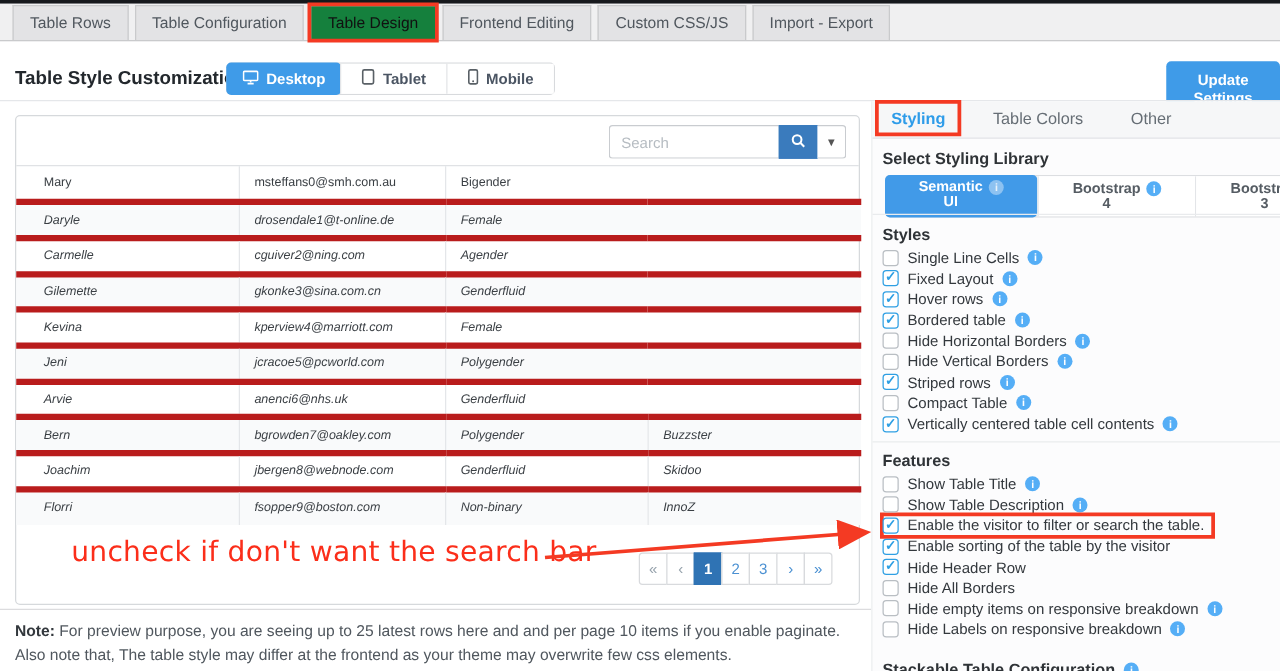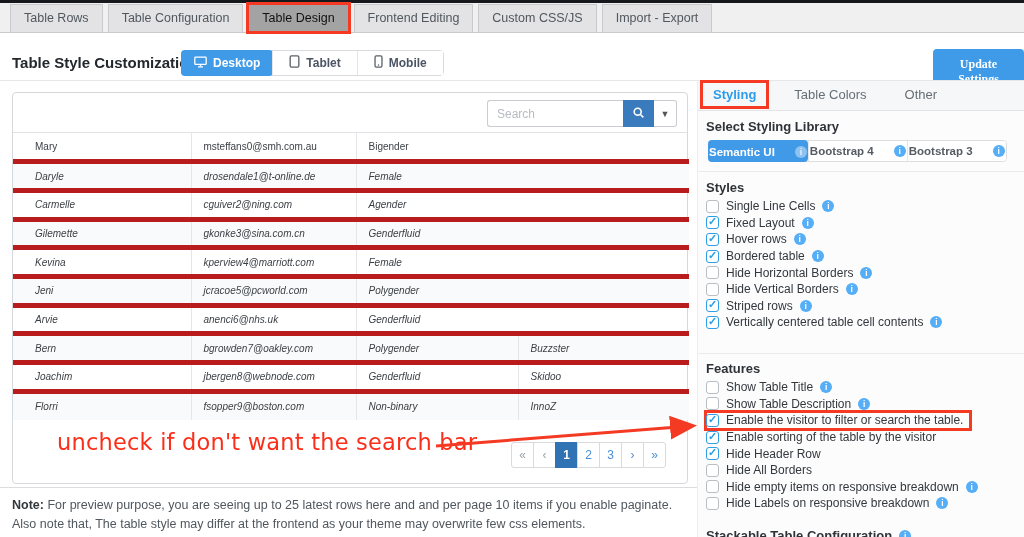--- a/index.html
+++ b/index.html
@@ -5,32 +5,32 @@
   * { box-sizing: border-box; margin: 0; padding: 0; }
   body { font-family: "Liberation Sans", sans-serif; background:#fff; }
   #stage { position:relative; width:1024px; height:537px; overflow:hidden; background:#fff; }
 
   
   .top-edge { position:absolute; top:0; left:0; width:100%; height:3px; background:#16181c; }
   .tab-strip { position:absolute; top:3px; left:0; width:100%; height:30px; background:#f0f0f1;
                border-bottom:1px solid #c9cacc; display:flex; align-items:flex-end; padding-left:10px; gap:5px; }
   .nav-tab { font-size:12.5px; font-weight:400; color:#50575e; background:#e3e3e5;
              border:1px solid #c9cacc; border-bottom:none; padding:6px 13px 7px; cursor:pointer; }
-  .nav-tab.active { background:#a3a3a3; color:#111; outline:3px solid #f43a23; outline-offset:-1px; z-index:2; position:relative; }
+  .nav-tab.active { background:#15803d; color:#111; outline:3px solid #f43a23; outline-offset:-1px; z-index:2; position:relative; }
 
   
   .page-title { position:absolute; left:12px; top:54px; font-size:15px; font-weight:700; color:#23282d; }
   .device-group { position:absolute; left:181px; top:50px; display:flex; background:#fff;
                   border:1px solid #d8dadd; border-radius:4px; }
   .device-btn { display:flex; align-items:center; gap:6px; padding:4px 16px; font-size:12px; font-weight:700;
                 color:#4b5563; background:#fff; border:none; border-left:1px solid #e3e5e8; cursor:pointer; }
   .device-btn:first-child { border-left:none; }
   .device-btn.active { background:#3f9be8; color:#fff; border-radius:4px; margin:-1px; padding:5px 13px;align-items:center; }
   .update-btn { position:absolute; left:933px; top:49px; background:#3f9be8; color:#fff; border:none;
-                font-size:12px; font-weight:700; padding:8px 14px; border-radius:4px; cursor:pointer;font-family:Liberation Serif, serif; }
+                font-size:12px; font-weight:700; padding:8px 14px; border-radius:4px; cursor:pointer; }
 
   
   .preview-box { position:absolute; left:12px; top:92px; width:676px; height:392px;
                  border:1px solid #d6d9dc; border-radius:4px; background:#fff; }
   .search-row { position:relative; height:40px; border-bottom:1px solid #e0e2e5; }
   .search-group { position:absolute; right:10px; top:7px; display:flex; height:27px; }
   .search-input { width:136px; height:27px; border:1px solid #c9ccd0; border-right:none;
                   border-radius:3px 0 0 3px; padding:0 9px; font-size:12px; color:#333; outline:none; }
   .search-input::placeholder { color:#b6bcc2; }
   .search-btn { width:31px; height:27px; background:#3a7bbd; border:1px solid #3a7bbd; display:flex;
@@ -62,21 +62,21 @@
   .side-panel { position:absolute; left:697px; top:81px; width:327px; height:456px; background:#fcfcfd;
                 border-left:1px solid #eceef0; }
   .panel-tabs { position:relative; height:30px; background:#f6f7f8; border-bottom:1px solid #e2e4e7;
                 display:flex; align-items:flex-start; padding-left:3px; }
   .panel-tab { font-size:13px; color:#666e75; padding:6px 12px; cursor:pointer; }
   .panel-tab.active { color:#2e9ce9; font-weight:700; outline:3px solid #f43a23; outline-offset:-2px; }
   .panel-tab + .panel-tab { margin-left:14px; }
   .panel-h { position:absolute; left:8px; font-size:13px; font-weight:700; color:#2f3337; }
   .lib-group { position:absolute; left:10px; top:59px; display:flex; border:1px solid #dcdee1;
                border-radius:4px; background:#fff; }
-  .lib-btn { display:flex; align-items:flex-end; gap:20px; border:none; background:#fff; padding:4px 1px;
+  .lib-btn { display:flex; align-items:flex-start; gap:5px; border:none; background:#fff; padding:4px 27px;
              font-size:11.5px; font-weight:700; color:#555c63; border-left:1px solid #e3e5e8; cursor:pointer; }
   .lib-btn:first-child { border-left:none; border-radius:3px 0 0 3px; }
   .lib-btn:last-child { border-radius:0 3px 3px 0; }
   .lib-btn.active { background:#419ae8; color:#fff; margin:-1px 0 -1px -1px; border-radius:4px; }
   .panel-divider { position:absolute; left:0; width:100%; border-top:1px solid #e9ebed; }
   .check-list { position:absolute; left:8px; width:312px; display:flex; flex-direction:column; }
   .check-row { display:flex; align-items:center; gap:7px; height:16.6px; font-size:12px; color:#33383d; cursor:pointer; }
   .check-row.red-boxed { outline:3px solid #f43a23; outline-offset:-1px; width:max-content; padding-right:7px; }
   .checkbox { width:13px; height:13px; border:1.5px solid #b9bec3; border-radius:3px; background:#fff;
               flex:0 0 13px; position:relative; }
@@ -306,20 +306,25 @@
     <span class="checkbox"></span>
     <span class="check-label">Hide Vertical Borders</span>
     <span class="info-icon"></span>
   </label>
         <label class="check-row">
     <span class="checkbox checked"></span>
     <span class="check-label">Striped rows</span>
     <span class="info-icon"></span>
   </label>
         <label class="check-row">
+    <span class="checkbox"></span>
+    <span class="check-label">Compact Table</span>
+    <span class="info-icon"></span>
+  </label>
+        <label class="check-row">
     <span class="checkbox checked"></span>
     <span class="check-label">Vertically centered table cell contents</span>
     <span class="info-icon"></span>
   </label>
       </div>
 
     <div class="panel-divider" style="top:272px"></div>
     <div class="panel-h" style="top:280px">Features</div>
     <div class="check-list" style="top:298px">
         <label class="check-row">

